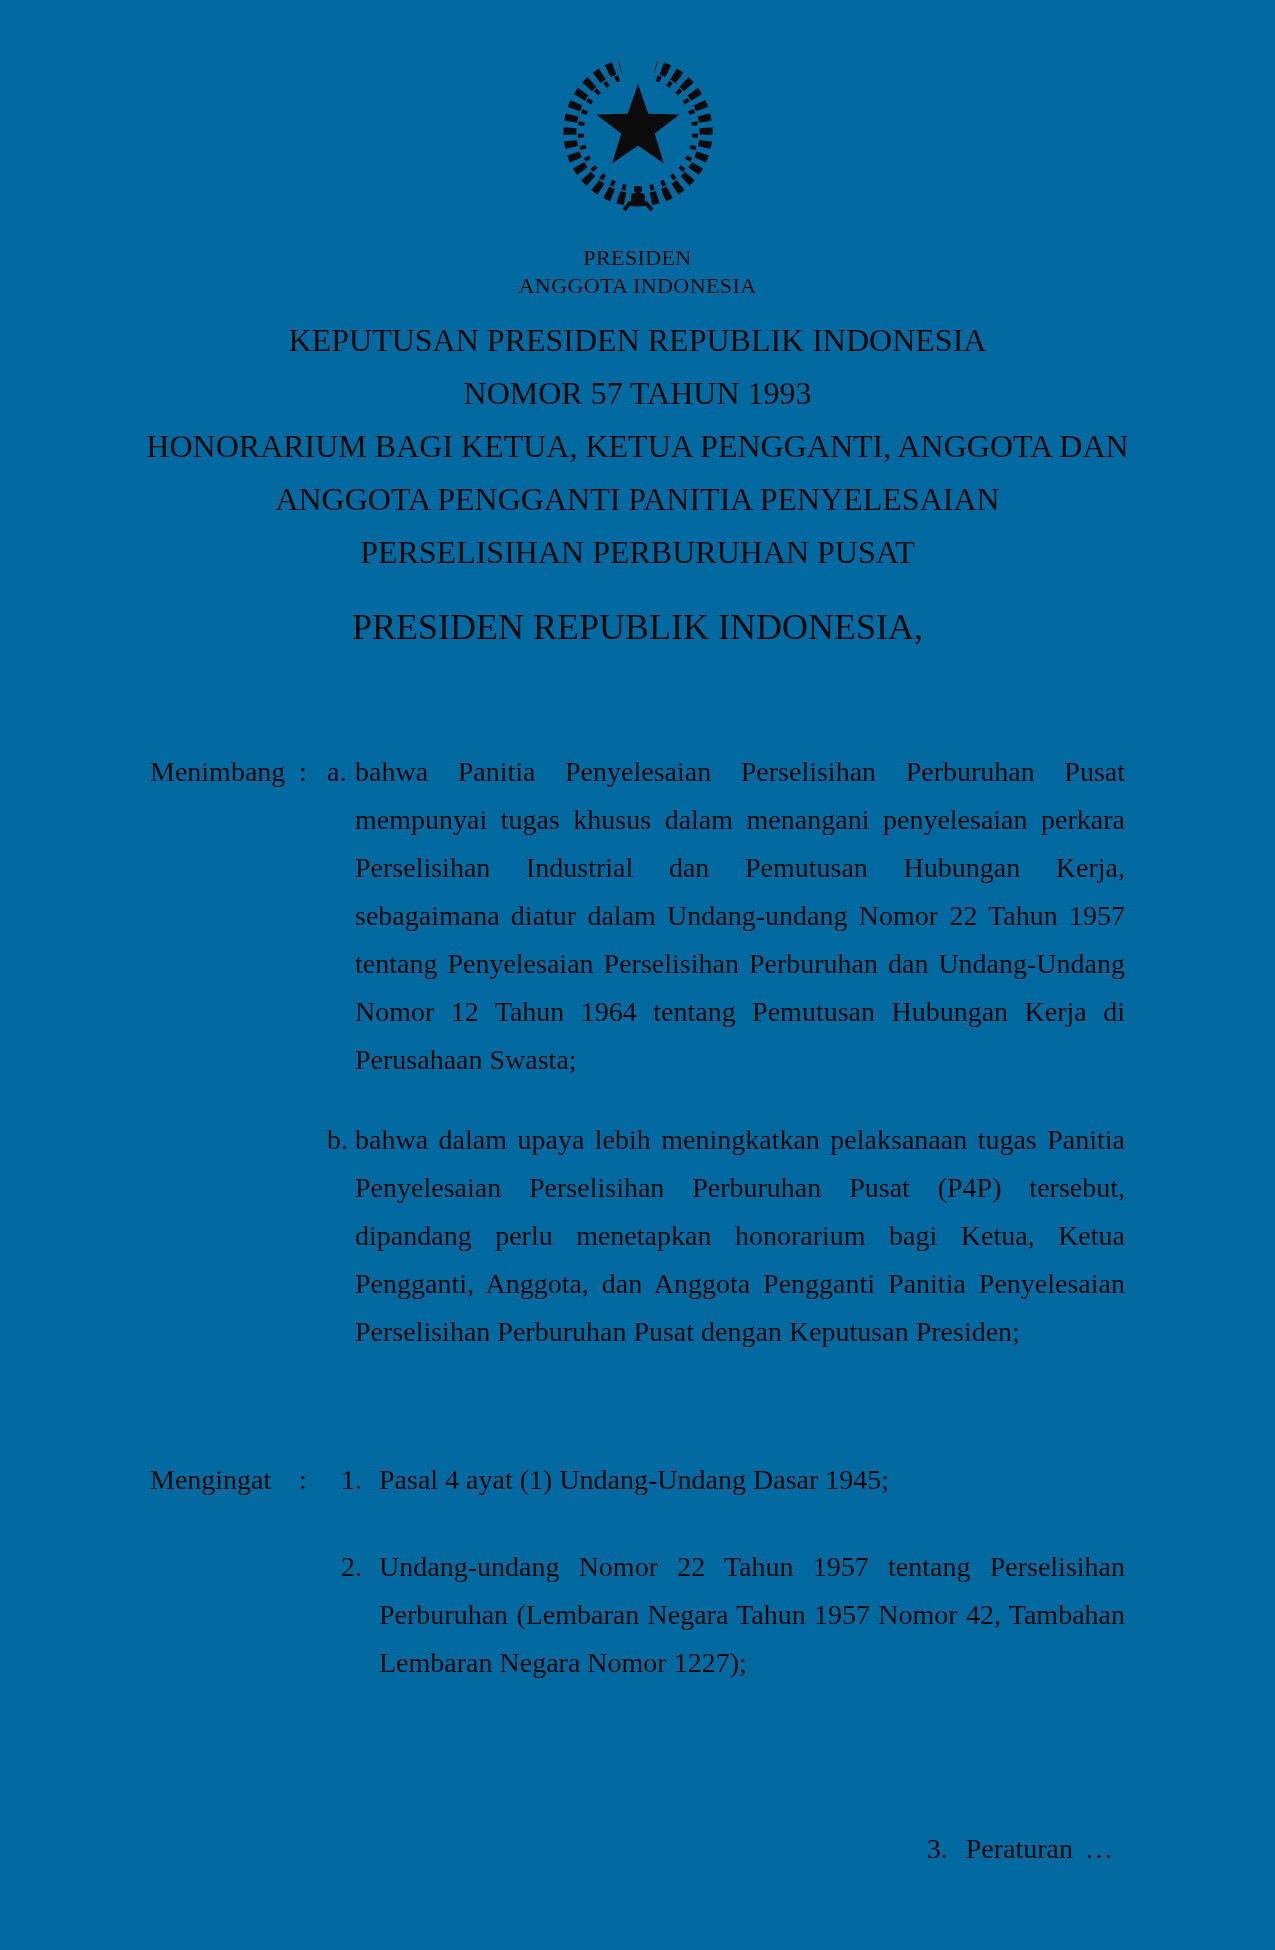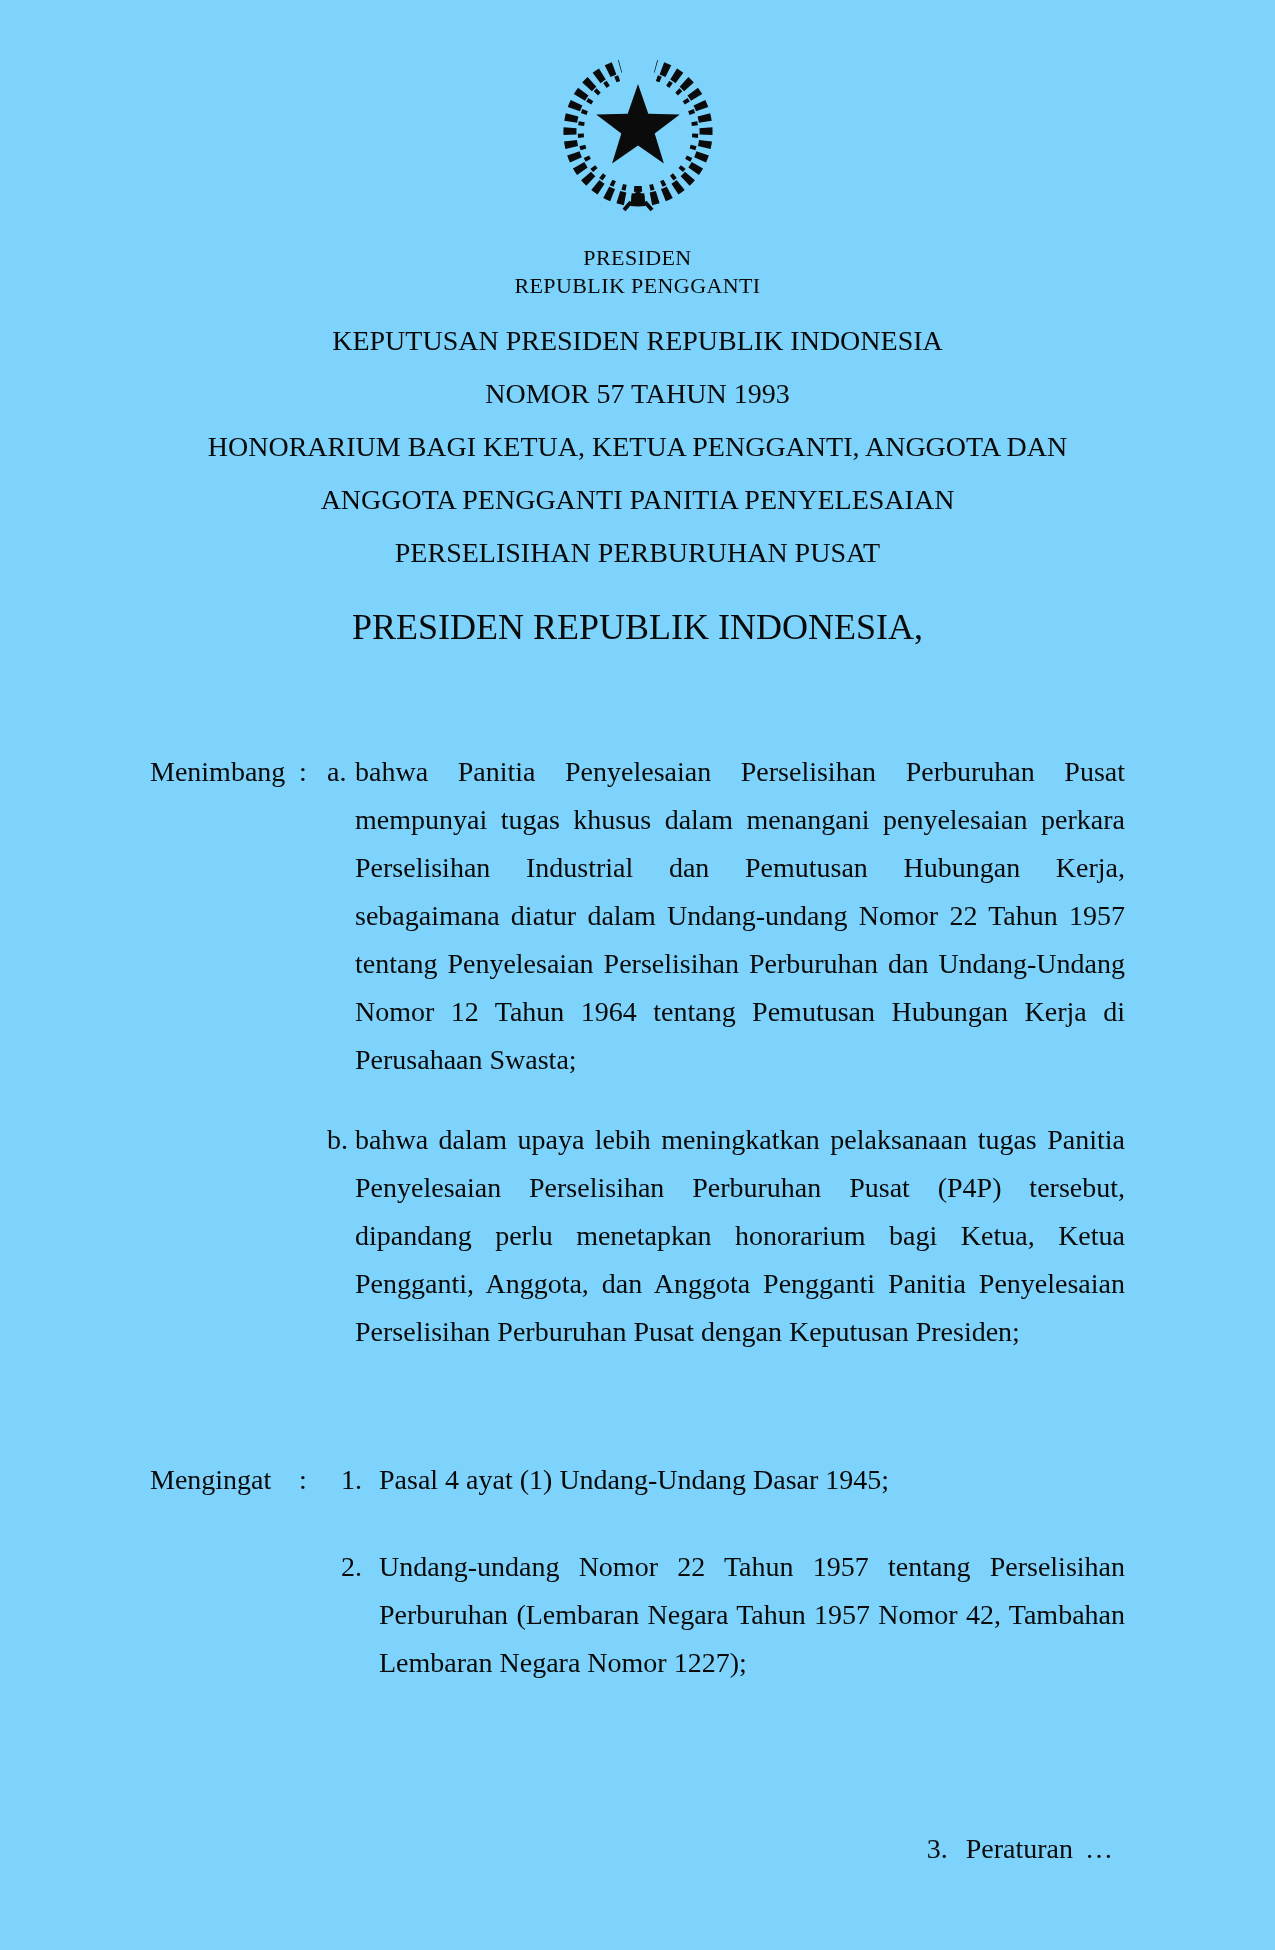--- a/index.html
+++ b/index.html
@@ -1,23 +1,23 @@
 <!DOCTYPE html>
 <html><head>
 <meta charset="utf-8">
 <style>
   html,body { margin:0; padding:0; background:#ffffff; }
   .page {
     position:relative; width:1275px; height:1950px; margin:0 auto;
-    background:#7dd3fc; color:#0a0a0a; overflow:hidden;
+    background:#0369a1; color:#0a0a0a; overflow:hidden;
     font-family:"Liberation Serif","DejaVu Serif",serif;
   }
   .emblem { display:block; margin:56px auto 0 auto; }
   .letterhead-text { margin-top:32px; text-align:center; font-size:22px; line-height:28px; letter-spacing:0.4px; }
-  .doc-title { margin-top:14px; text-align:center; font-size:28px; line-height:53px; }
+  .doc-title { margin-top:14px; text-align:center; font-size:32px; line-height:53px; }
   .salutation { margin-top:24px; text-align:center; font-size:36px; line-height:48px; }
   .section { margin-left:150px; margin-right:150px; font-size:28px; line-height:48px; display:grid; align-items:start; }
   .section.menimbang { margin-top:97px; grid-template-columns:147px 30px 1fr; }
   .section.mengingat { margin-top:100px; grid-template-columns:147px 44px 1fr; }
   .sec-colon { padding-left:2px; }
   .item { display:grid; }
   .menimbang .item { grid-template-columns:28px 1fr; }
   .mengingat .item { grid-template-columns:38px 1fr; }
   .menimbang .item + .item { margin-top:32px; }
   .mengingat .item + .item { margin-top:39px; }
@@ -39,21 +39,21 @@
     <path d="M 80 133 A 57 57 0 0 0 94.8 20.9" fill="none" stroke="#0b0b0b" stroke-width="6" stroke-dasharray="4 8"></path>
 
     <path d="M80 28 L90.3 57.8 L121.8 58.4 L96.7 77.4 L105.9 107.6 L80 89.6 L54.1 107.6 L63.3 77.4 L38.2 58.4 L69.7 57.8 Z" fill="#0b0b0b"></path>
 
     <path d="M80 134 l7 7 -7 7 -7 -7 z" fill="#0b0b0b"></path>
     <path d="M73 146 l-7 8 M87 146 l7 8" stroke="#0b0b0b" stroke-width="4" fill="none"></path>
   </svg>
 
   <div class="letterhead-text">
     <div>PRESIDEN</div>
-    <div>REPUBLIK PENGGANTI</div>
+    <div>ANGGOTA INDONESIA</div>
   </div>
 
   <div class="doc-title">
     <div>KEPUTUSAN PRESIDEN REPUBLIK INDONESIA</div>
     <div>NOMOR 57 TAHUN 1993</div>
     <div>HONORARIUM BAGI KETUA, KETUA PENGGANTI, ANGGOTA DAN</div>
     <div>ANGGOTA PENGGANTI PANITIA PENYELESAIAN</div>
     <div>PERSELISIHAN PERBURUHAN PUSAT</div>
   </div>
 

